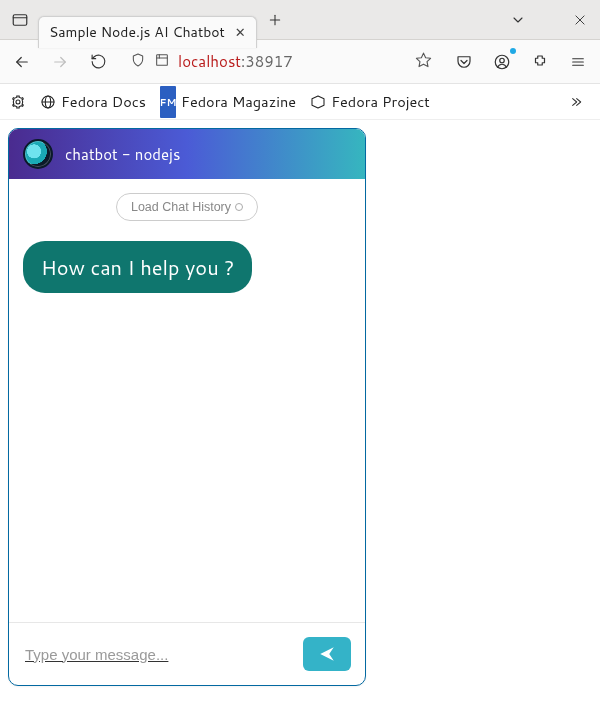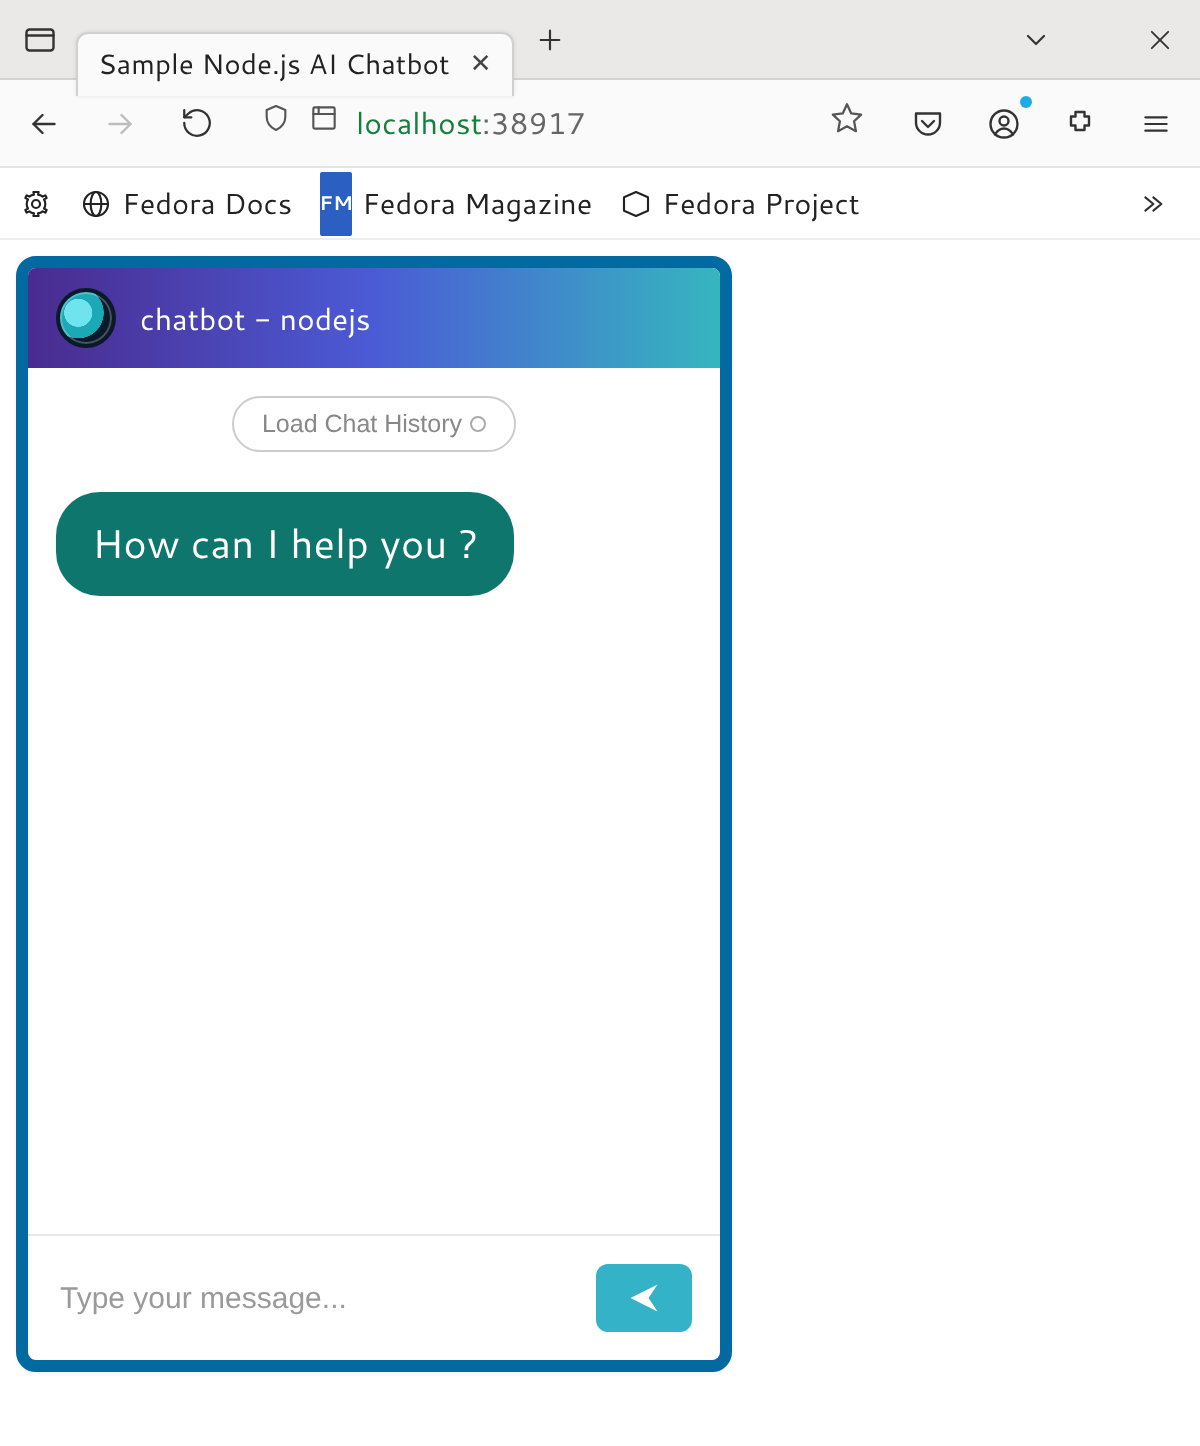--- a/index.html
+++ b/index.html
@@ -11,38 +11,38 @@
   .tbicon { width:24px; height:24px; display:flex; align-items:center; justify-content:center; border-radius:4px; color:#333; }
   .tab { background:#fafafa; border:1px solid #d0d0d0; border-bottom:none; border-radius:6px 6px 0 0; height:32px; display:flex; align-items:center; padding:0 10px; gap:10px; font-size:14px; color:#222; min-width:200px; margin-top:24px; box-shadow:0 0 2px rgba(0,0,0,.1); }
   .tab .close { font-size:13px; color:#444; }
   .tblspacer { flex:1; }
 
   .navbar { height:44px; background:#fafafa; display:flex; align-items:center; padding:0 8px; gap:10px; border-bottom:1px solid #e4e4e4; }
   .navbtn { width:28px; height:28px; display:flex; align-items:center; justify-content:center; color:#333; border-radius:4px; }
   .navbtn.dis { color:#bdbdbd; }
   .urlbar { flex:1; display:flex; align-items:center; gap:8px; height:32px; padding:0 8px; }
   .urltext { font-size:15px; color:#666; }
-  .urltext .host { color:#15803d; }
+  .urltext .host { color:#b91c1c; }
 
   .bookbar { height:36px; background:#fff; display:flex; align-items:center; padding:0 10px; gap:14px; border-bottom:1px solid #eee; font-size:14.5px; color:#222; }
   .bk { display:flex; align-items:center; gap:5px; }
   .bk svg, .bk .i { width:16px; height:16px; }
   .bkspacer { flex:1; }
 
   
   .page { padding:8px; height:calc(723px - 40px - 44px - 36px); }
-  .chatcard { width:358px; height:558px; background:#fff; border:6px solid #0369a1; border-radius:10px; box-shadow:0 1px 2px rgba(0,0,0,.05); display:flex; flex-direction:column; overflow:hidden; }
+  .chatcard { width:358px; height:558px; background:#fff; border:1px solid #0369a1; border-radius:10px; box-shadow:0 1px 2px rgba(0,0,0,.05); display:flex; flex-direction:column; overflow:hidden; }
   .chathdr { height:50px; background:linear-gradient(90deg,#4a2b8f 0%,#4b5bd6 50%,#36b6bf 100%); display:flex; align-items:center; gap:12px; padding:0 14px; color:#fff; font-size:15px; }
   .avatar { width:30px; height:30px; border-radius:50%; background:radial-gradient(circle at 35% 40%, #6fe3ee 0 30%, #1aa9b5 31% 55%, #0b1a2a 56% 100%); border:2px solid #0b1a2a; box-shadow:0 0 0 1px rgba(255,255,255,.25) inset; }
   .chatbody { flex:1; padding:14px 14px 10px; display:flex; flex-direction:column; gap:20px; }
   .loadbtn { align-self:center; border:1px solid #ccc; background:#fff; color:#888; font-size:12.5px; padding:6px 14px; border-radius:16px; display:flex; align-items:center; gap:4px; }
   .loadbtn .ring { width:8px; height:8px; border:1px solid #aaa; border-radius:50%; }
   .bubble { background:#0f766e; color:#fff; font-size:20px; padding:12px 18px; border-radius:22px; align-self:flex-start; max-width:80%; }
   .chatftr { border-top:1px solid #e7e7e7; padding:14px; display:flex; align-items:center; gap:10px; }
-  .msginput { flex:1; border:none; outline:none; font-size:15px; color:#333; background:transparent; }
+  .msginput { flex:1; border:none; outline:none; font-size:15px; color:#333; background:transparent;text-decoration:underline; }
   .msginput::placeholder { color:#9a9a9a; }
   .sendbtn { width:48px; height:34px; background:#34b3c8; border-radius:6px; display:flex; align-items:center; justify-content:center; }
   .sendbtn svg { fill:#fff; width:22px; height:18px; }
 
   
   .s { fill:none; stroke:currentColor; stroke-width:1.6; stroke-linecap:round; stroke-linejoin:round; }
 
   
   .fmicon{width:16px;height:32px;background:#2b5fc1;display:inline-flex;align-items:center;justify-content:center;color:#fff;font-size:10px;font-weight:bold;border-radius:1px;}
 </style>

